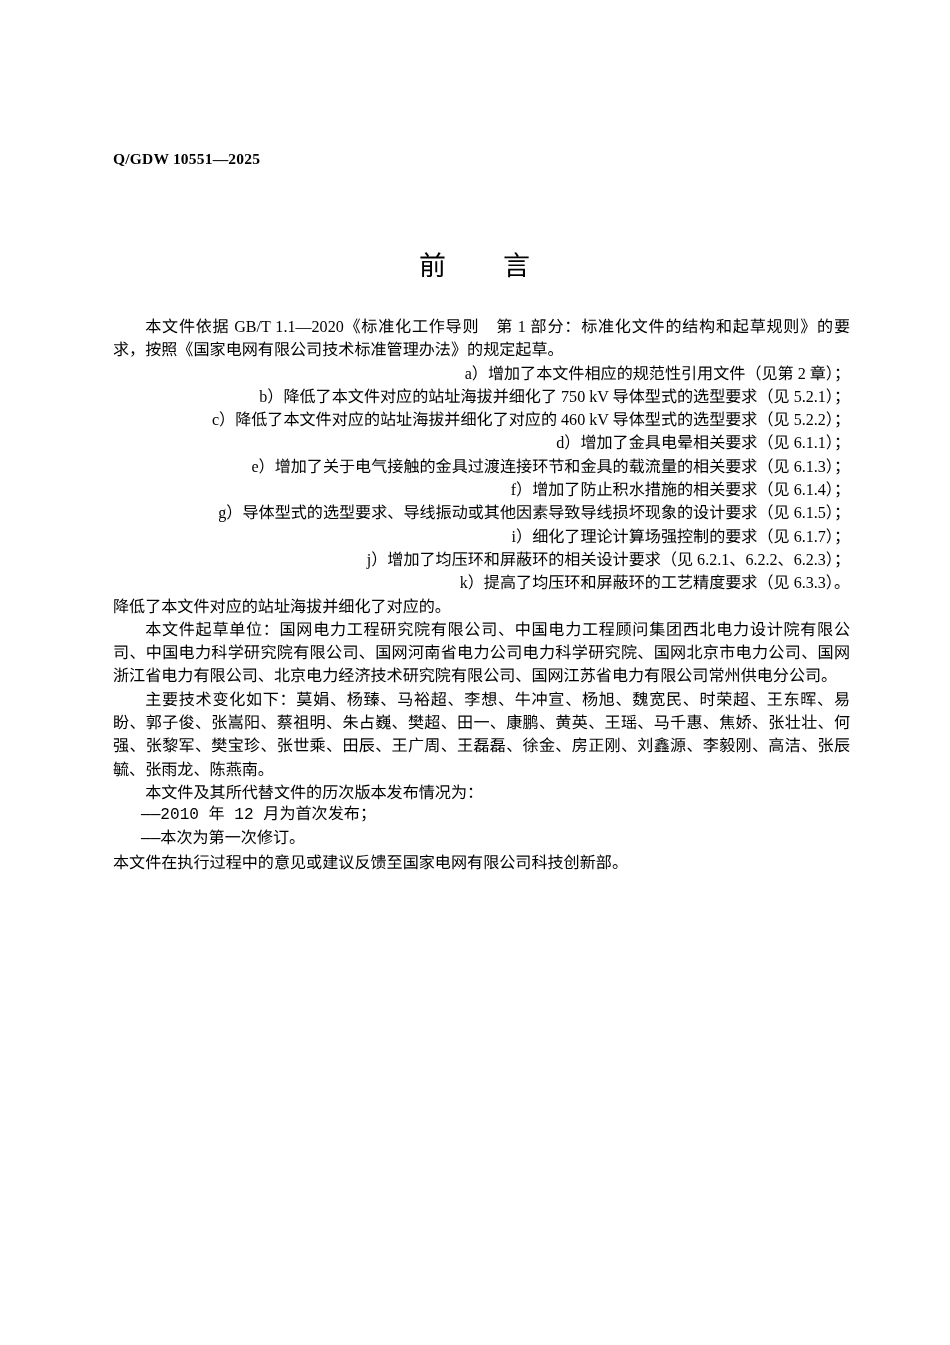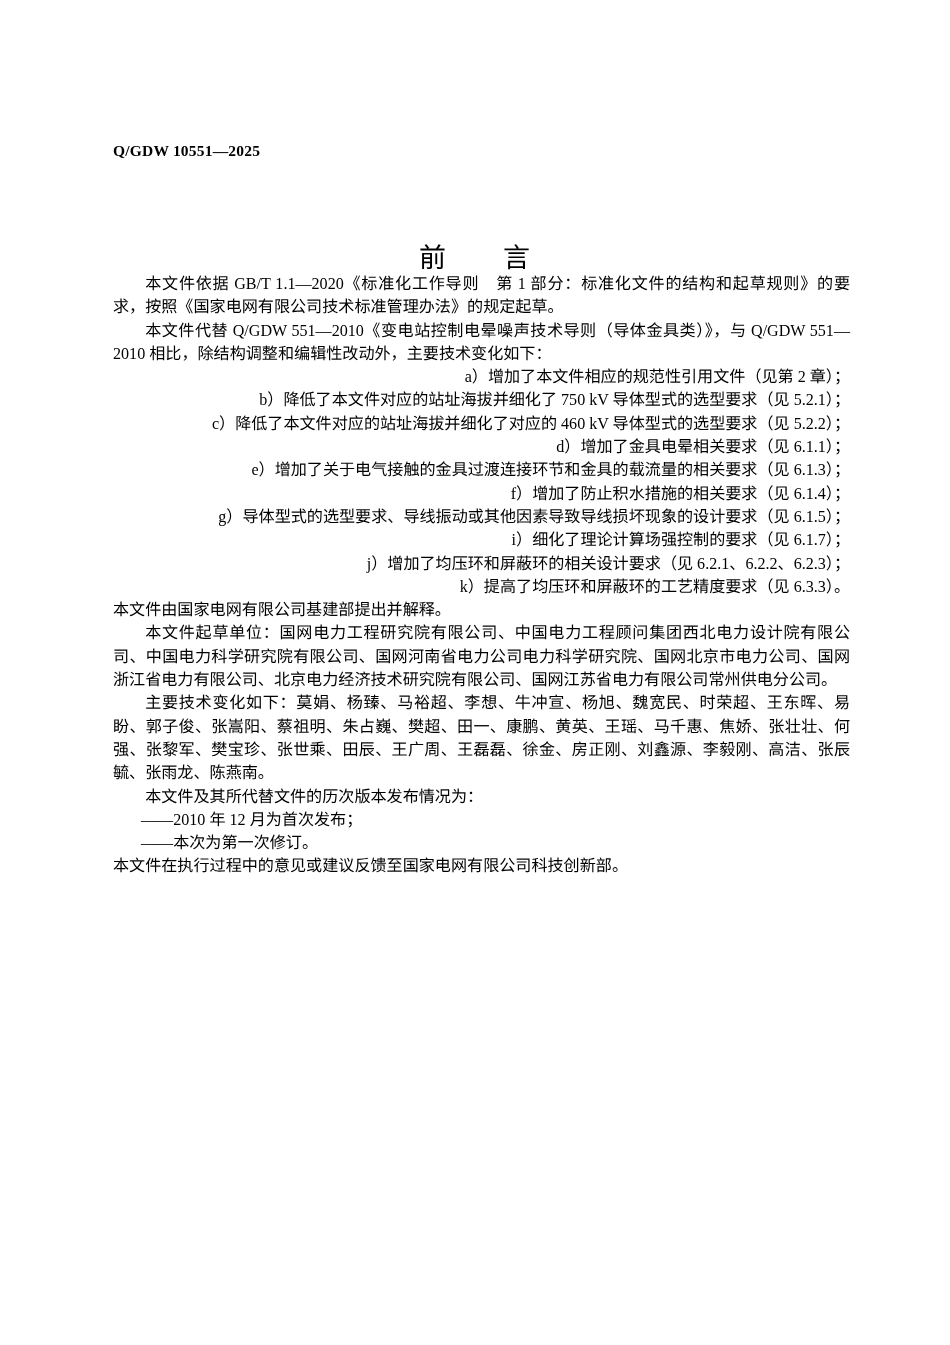--- a/index.html
+++ b/index.html
@@ -11,21 +11,21 @@
 
   body {
     font-family: "Liberation Serif", "DejaVu Serif", serif;
     color: #000000;
   }
 
   .page {
     position: relative;
     width: 950px;
     height: 960px;
-    margin: 0 auto;
+    margin: 8px auto;
     background: #ffffff;
     box-sizing: border-box;
     overflow: hidden;
   }
 
   
   .page-header {
     position: absolute;
     top: 142px;
     left: 113px;
@@ -45,21 +45,21 @@
     text-align: center;
     font-family: "Liberation Serif", "DejaVu Serif", serif;
     font-size: 27px;
     font-weight: normal;
     letter-spacing: 1px;
   }
 
   
   .body-block {
     position: absolute;
-    top: 272px;
+    top: 307px;
     left: 113px;
     width: 737px;
   }
 
   .para {
     font-size: 16.1px;
     line-height: 23.3px;
     text-align: justify;
     text-justify: inter-ideograph;
     margin: 0;
@@ -89,20 +89,21 @@
     padding-left: 28px;
   }
 
   
   .dash-item {
     font-size: 16.1px;
     line-height: 23.3px;
     margin: 0;
     padding-left: 28px;
     text-indent: 0;
+    font-family: Liberation Mono, monospace;
   }
 
   
   .page-number {
     position: absolute;
     left: 116px;
     top: 1166px;
     font-family: "Liberation Serif", "DejaVu Serif", serif;
     font-size: 14px;
     letter-spacing: 0.5px;
@@ -114,36 +115,35 @@
 <div class="page">
 
   <div class="page-header">Q/GDW 10551—2025</div>
 
   <h1 class="doc-title">前　　言</h1>
 
   <div class="body-block">
 
     <p class="para">本文件依据 GB/T 1.1—2020《标准化工作导则　第 1 部分：标准化文件的结构和起草规则》的要求，按照《国家电网有限公司技术标准管理办法》的规定起草。</p>
 
-    <p class="para">本文件代替 Q/GDW 551—2010《变电站控制电晕噪声技术导则（导体金具类）》，与 Q/GDW 551—2010 相比，除结构调整和编辑性改动外，主要技术变化如下：</p>
 
     <div class="changes-list">
       <p class="list-item"><span class="list-marker">a）</span><span>增加了本文件相应的规范性引用文件（见第 2 章）；</span></p>
       <p class="list-item"><span class="list-marker">b）</span><span>降低了本文件对应的站址海拔并细化了 750 kV 导体型式的选型要求（见 5.2.1）；</span></p>
       <p class="list-item"><span class="list-marker">c）</span><span>降低了本文件对应的站址海拔并细化了对应的 460 kV 导体型式的选型要求（见 5.2.2）；</span></p>
       <p class="list-item"><span class="list-marker">d）</span><span>增加了金具电晕相关要求（见 6.1.1）；</span></p>
       <p class="list-item"><span class="list-marker">e）</span><span>增加了关于电气接触的金具过渡连接环节和金具的载流量的相关要求（见 6.1.3）；</span></p>
       <p class="list-item"><span class="list-marker">f）</span><span>增加了防止积水措施的相关要求（见 6.1.4）；</span></p>
       <p class="list-item"><span class="list-marker">g）</span><span>导体型式的选型要求、导线振动或其他因素导致导线损坏现象的设计要求（见 6.1.5）；</span></p>
       <p class="list-item"><span class="list-marker">i）</span><span>细化了理论计算场强控制的要求（见 6.1.7）；</span></p>
       <p class="list-item"><span class="list-marker">j）</span><span>增加了均压环和屏蔽环的相关设计要求（见 6.2.1、6.2.2、6.2.3）；</span></p>
       <p class="list-item"><span class="list-marker">k）</span><span>提高了均压环和屏蔽环的工艺精度要求（见 6.3.3）。</span></p>
     </div>
 
-    <p class="para no-indent">本文件由国家电网有限公司基建部提出并解释。</p>
+    <p class="para no-indent">降低了本文件对应的站址海拔并细化了对应的。</p>
 
 
     <p class="para">本文件起草单位：国网电力工程研究院有限公司、中国电力工程顾问集团西北电力设计院有限公司、中国电力科学研究院有限公司、国网河南省电力公司电力科学研究院、国网北京市电力公司、国网浙江省电力有限公司、北京电力经济技术研究院有限公司、国网江苏省电力有限公司常州供电分公司。</p>
 
     <p class="para">主要技术变化如下：莫娟、杨臻、马裕超、李想、牛冲宣、杨旭、魏宽民、时荣超、王东晖、易盼、郭子俊、张嵩阳、蔡祖明、朱占巍、樊超、田一、康鹏、黄英、王瑶、马千惠、焦娇、张壮壮、何强、张黎军、樊宝珍、张世乘、田辰、王广周、王磊磊、徐金、房正刚、刘鑫源、李毅刚、高洁、张辰毓、张雨龙、陈燕南。</p>
 
     <p class="para">本文件及其所代替文件的历次版本发布情况为：</p>
 
     <p class="dash-item">——2010 年 12 月为首次发布；</p>
 

